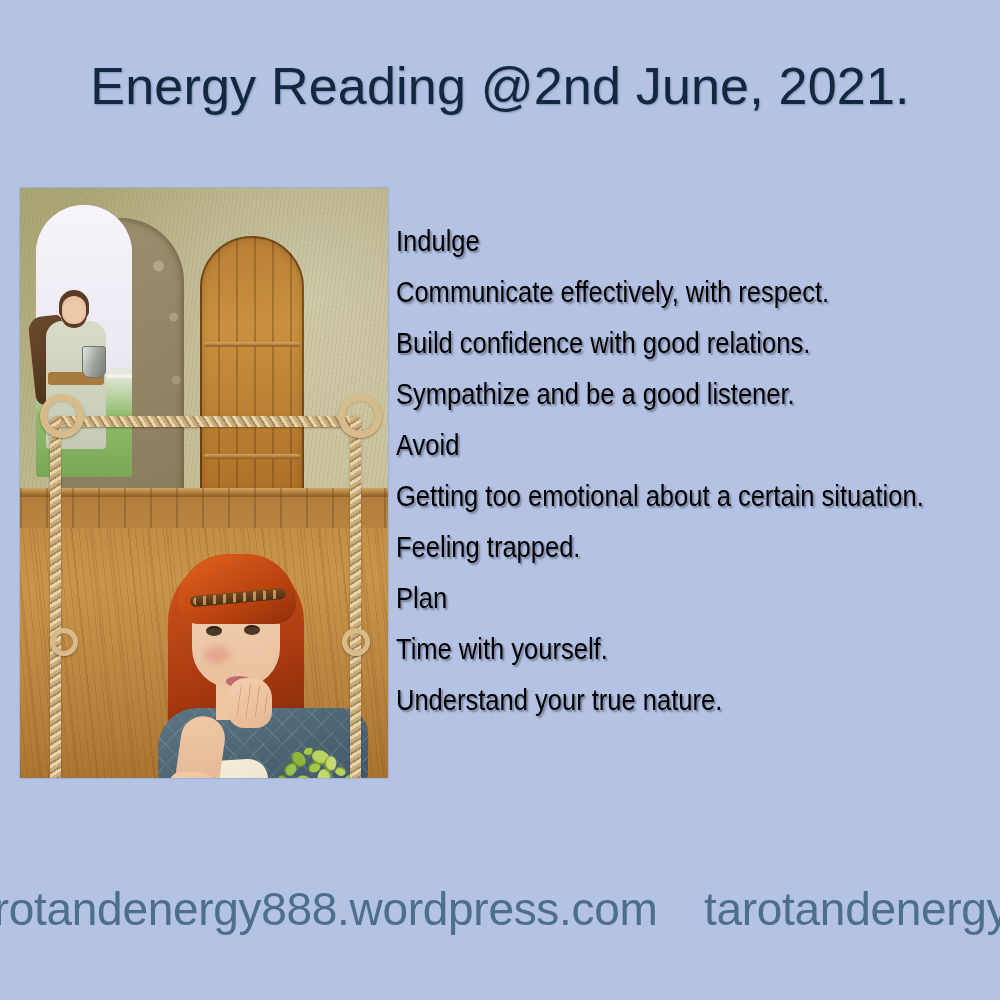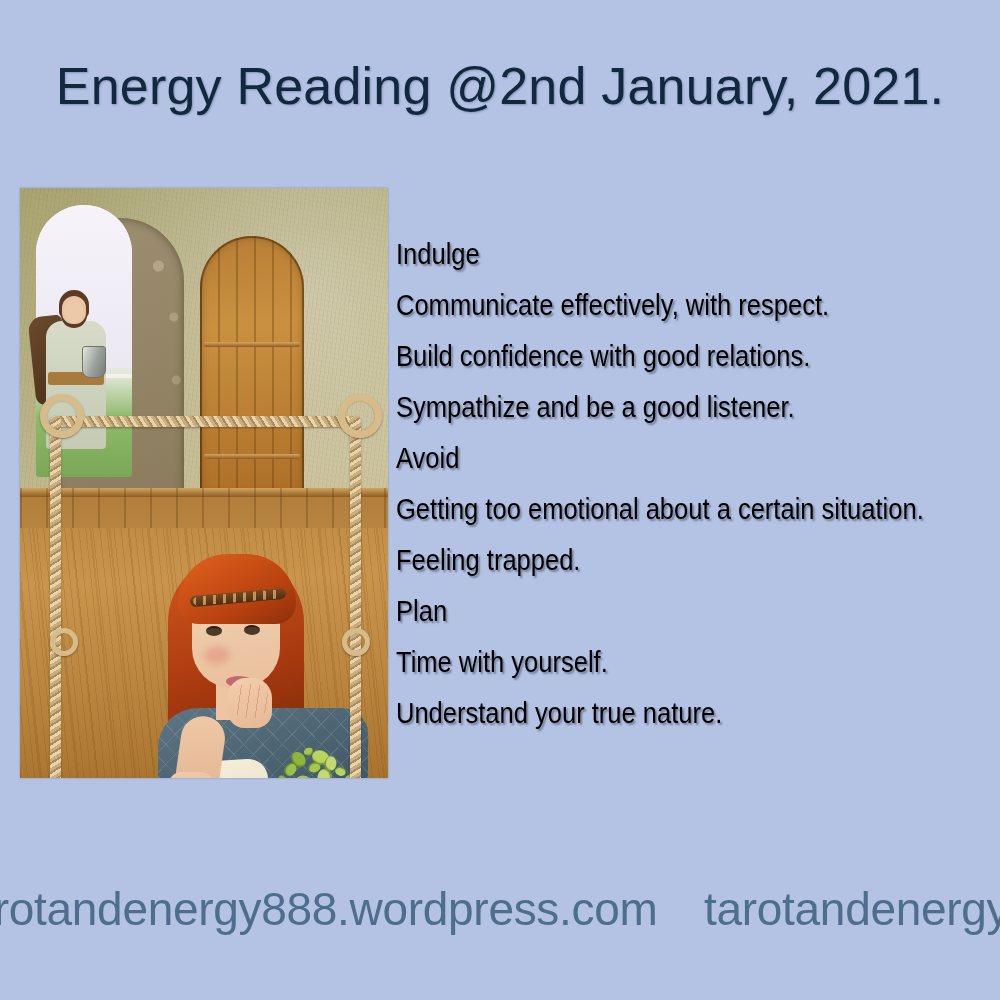--- a/index.html
+++ b/index.html
@@ -530,21 +530,21 @@
   }
   #knot-tl { left: 20px;  top: 206px; }
   #knot-tr { left: 318px; top: 206px; }
   #knot-ml { left: 30px;  top: 440px; width: 18px; height: 18px; border-width: 5px; }
   #knot-mr { left: 322px; top: 440px; width: 18px; height: 18px; border-width: 5px; }
 
   
   #reading {
     position: absolute;
     left: 396px;
-    top: 229px;
+    top: 216px;
     width: 600px;
   }
   .reading-line {
     font-family: "Liberation Sans Narrow", "Liberation Sans", sans-serif;
     font-stretch: condensed;
     font-size: 29px;
     line-height: 51px;
     color: #000000;
     white-space: nowrap;
     text-shadow: 2px 2px 2px rgba(40,40,60,0.45);
@@ -572,21 +572,21 @@
     color: #4d6e8d;
     letter-spacing: -0.3px;
   }
   #footer-track span { padding-right: 34px; }
 </style>
 </head>
 <body>
 
 <div id="slide">
 
-  <div id="title">Energy Reading @2nd January, 2021.</div>
+  <div id="title">Energy Reading @2nd June, 2021.</div>
 
   <div id="card-wrap">
     <div id="card-art">
 
       <div class="wall"></div>
       <div class="wall-grain"></div>
 
       <div class="window-frame">
         <div class="window-stones"></div>
       </div>

